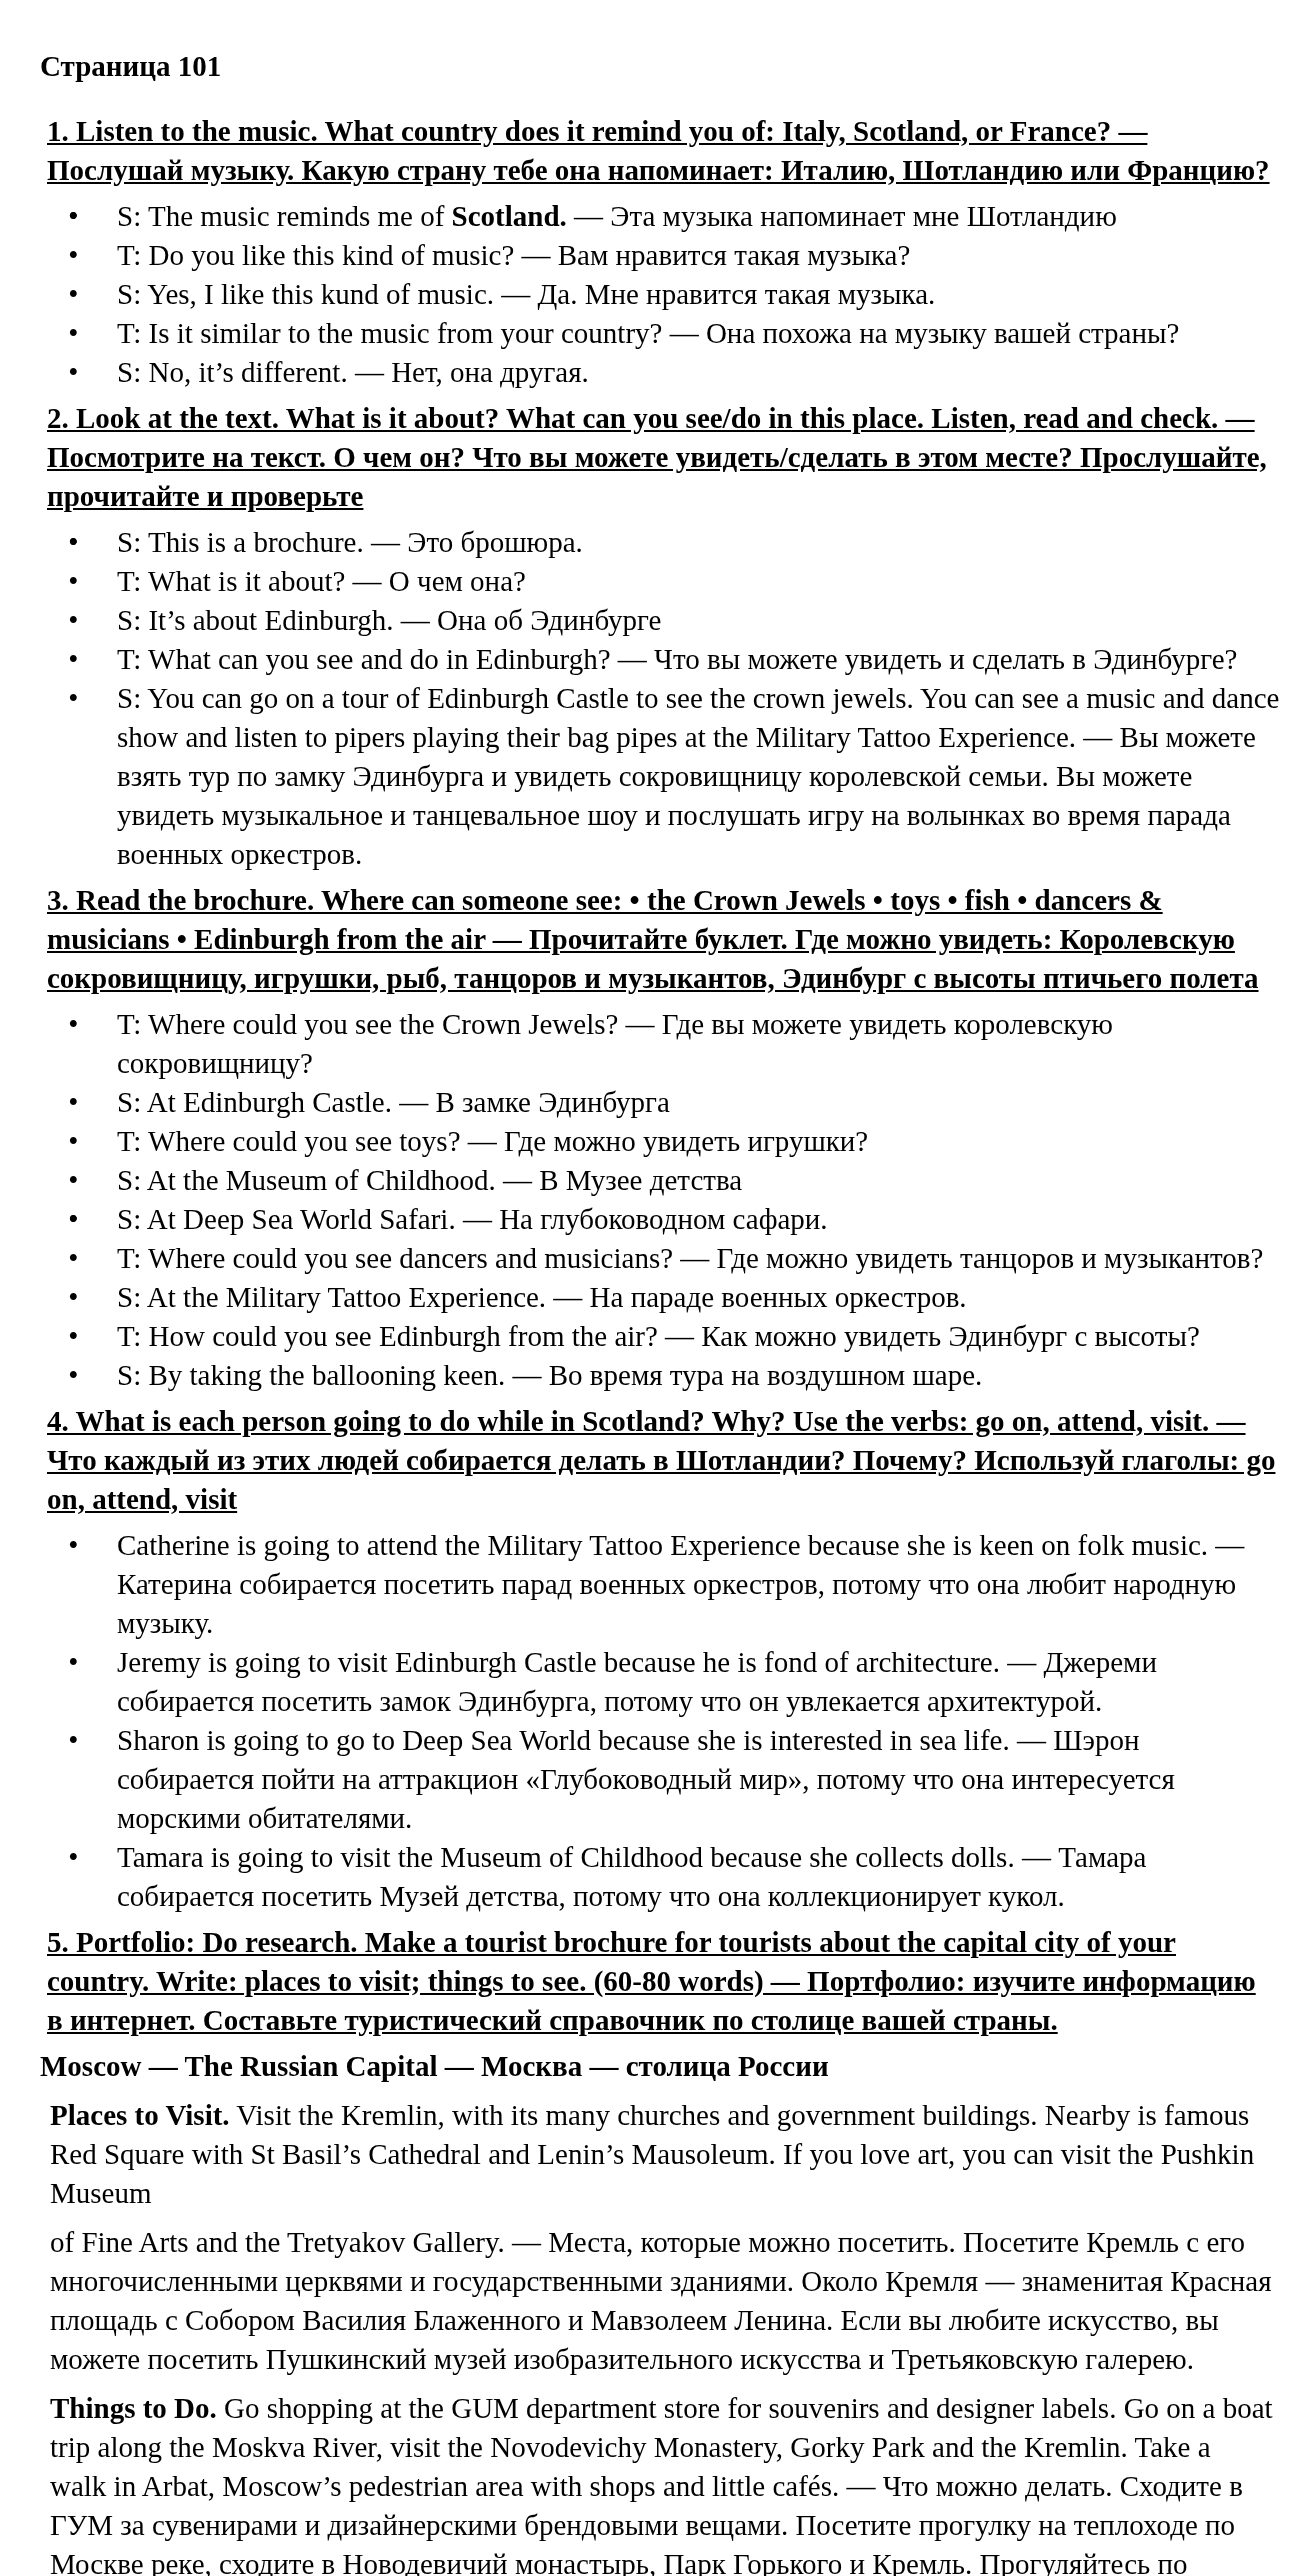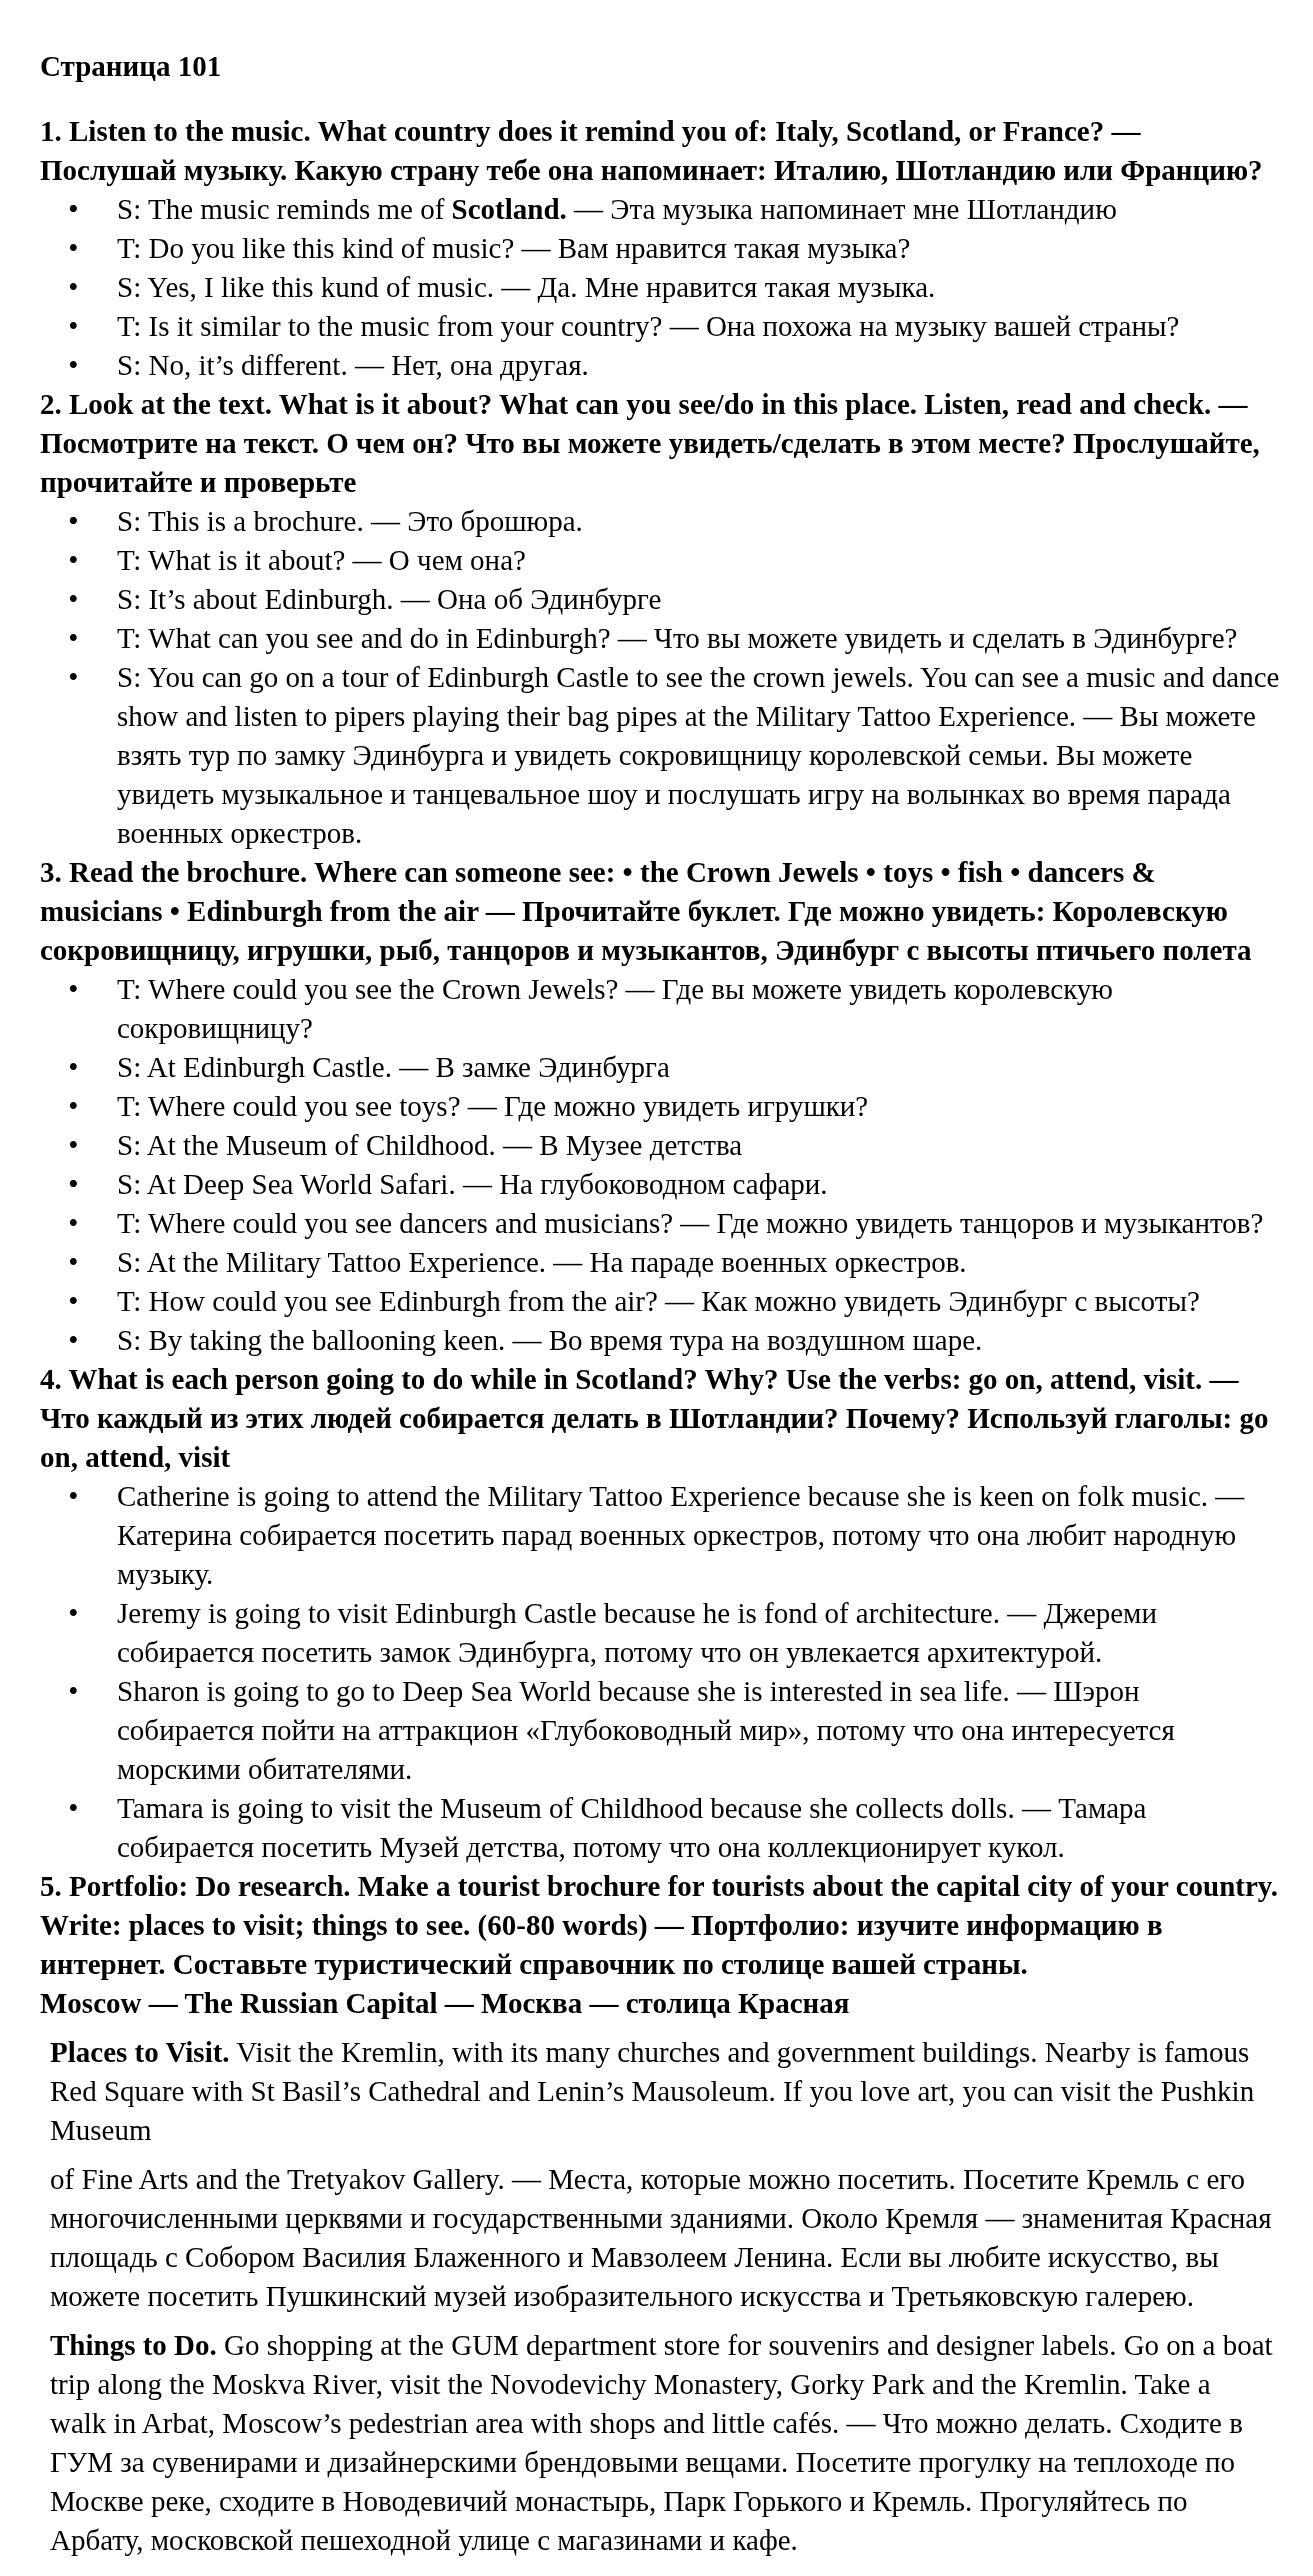--- a/index.html
+++ b/index.html
@@ -7,21 +7,21 @@
     width: 1314px;
     height: 3347px;
     overflow: hidden;
     font-family: "Liberation Serif", "DejaVu Serif", serif;
     color: #000000;
     font-size: 29px;
     line-height: 39px;
   }
   .page { position: relative; padding: 20.6px 31px 0 40px; box-sizing: border-box; width: 1314px; }
   .title { font-weight: bold; margin: 26px 0 26px 0; }
-  .task { font-weight: bold; margin: 0; }
+  .task { font-weight: bold; margin: 7px; text-decoration: underline; }
   ul.dialog { list-style: none; margin: 0; padding: 0 0 0 77px; }
   ul.dialog li { position: relative; padding-left: 0; }
   ul.dialog li .bullet {
     position: absolute; left: -54px; top: 0; width: 20.6px; text-align: center;
   }
   .b { font-weight: bold; }
   .section { margin: 0; }
   p.para { margin: 10px; }
   .essay-title { font-weight: bold; margin: 0; }
 </style>
@@ -75,19 +75,19 @@
           <li><span class="bullet">•</span><span>Catherine is going to attend the Military Tattoo Experience because she is keen on folk music. — Катерина собирается посетить парад военных оркестров, потому что она любит народную музыку.</span></li>
           <li><span class="bullet">•</span><span>Jeremy is going to visit Edinburgh Castle because he is fond of architecture. — Джереми собирается посетить замок Эдинбурга, потому что он увлекается архитектурой.</span></li>
           <li><span class="bullet">•</span><span>Sharon is going to go to Deep Sea World because she is interested in sea life. — Шэрон собирается пойти на аттракцион «Глубоководный мир», потому что она интересуется морскими обитателями.</span></li>
           <li><span class="bullet">•</span><span>Tamara is going to visit the Museum of Childhood because she collects dolls. — Тамара собирается посетить Музей детства, потому что она коллекционирует кукол.</span></li>
         </ul>
       </div>
     </div>
 
   <div class="section">
     <p class="task">5. Portfolio: Do research. Make a tourist brochure for tourists about the capital city of your country. Write: places to visit; things to see. (60-80 words) — Портфолио: изучите информацию в интернет. Составьте туристический справочник по столице вашей страны.</p>
-    <p class="essay-title">Moscow — The Russian Capital — Москва — столица Красная</p>
+    <p class="essay-title">Moscow — The Russian Capital — Москва — столица России</p>
     <p class="para"><span class="b">Places to Visit.</span><span> Visit the Kremlin, with its many churches and government buildings. Nearby is famous Red Square with St Basil’s Cathedral and Lenin’s Mausoleum. If you love art, you can visit the Pushkin Museum</span></p>
     <p class="para">of Fine Arts and the Tretyakov Gallery. — Места, которые можно посетить. Посетите Кремль с его многочисленными церквями и государственными зданиями. Около Кремля — знаменитая Красная площадь с Собором Василия Блаженного и Мавзолеем Ленина. Если вы любите искусство, вы можете посетить Пушкинский музей изобразительного искусства и Третьяковскую галерею.</p>
     <p class="para"><span class="b">Things to Do.</span><span> Go shopping at the GUM department store for souvenirs and designer labels. Go on a boat trip along the Moskva River, visit the Novodevichy Monastery, Gorky Park and the Kremlin. Take a walk in Arbat, Moscow’s pedestrian area with shops and little cafés. — Что можно делать. Сходите в ГУМ за сувенирами и дизайнерскими брендовыми вещами. Посетите прогулку на теплоходе по Москве реке, сходите в Новодевичий монастырь, Парк Горького и Кремль. Прогуляйтесь по Арбату, московской пешеходной улице с магазинами и кафе.</span></p>
   </div>
 </div>
 
 
 </body></html>

